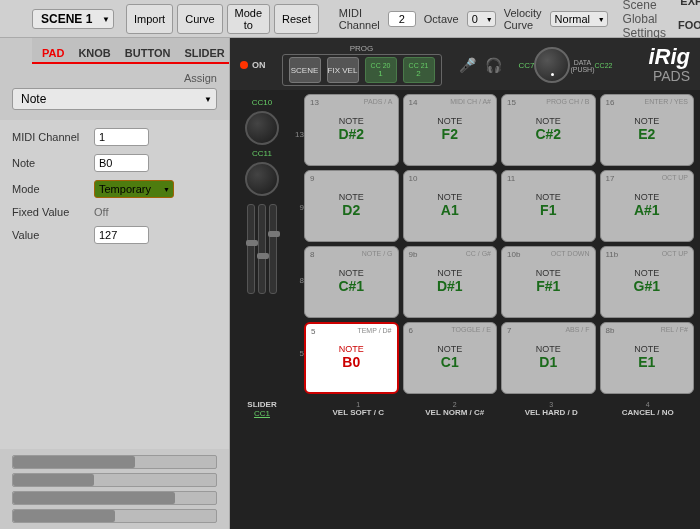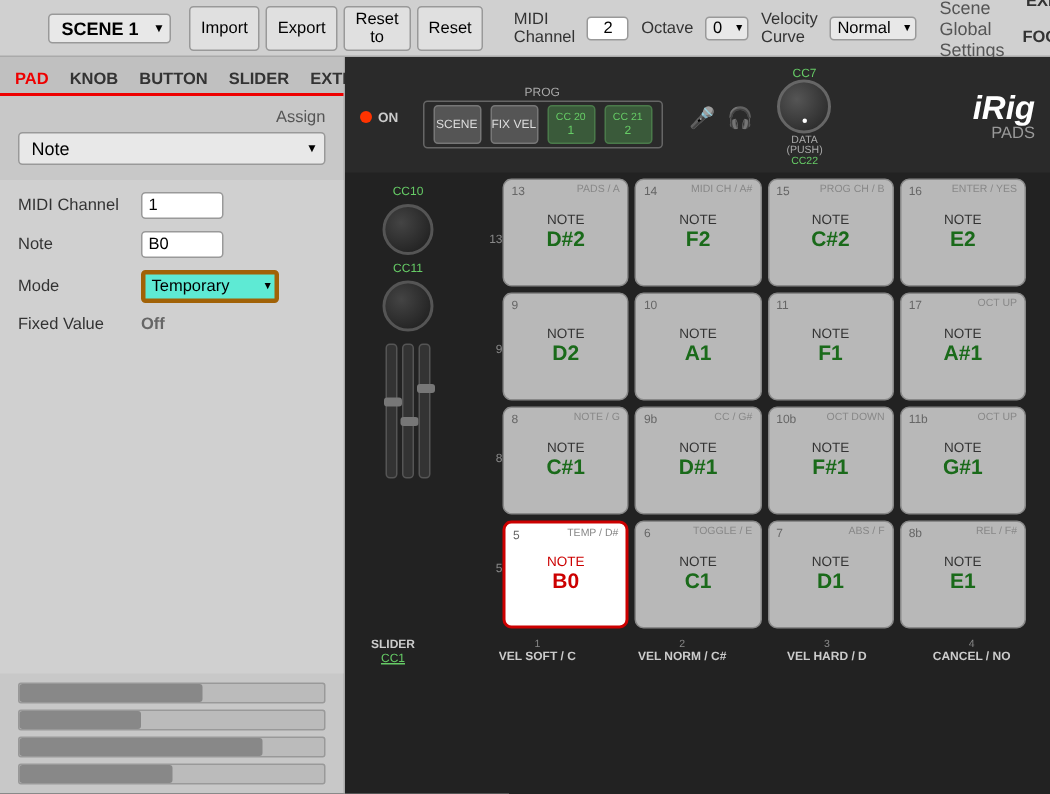--- a/index.html
+++ b/index.html
@@ -126,20 +126,21 @@
       padding: 0;
     }
 
     
     .tabs {
       display: flex;
       background: #c0c0c0;
       border-bottom: 2px solid #e00;
       padding: 6px 8px 0;
       gap: 10px;
+      margin-left: 32px;
     }
     .tab {
       font-size: 11px;
       font-weight: bold;
       padding: 3px 2px;
       cursor: pointer;
       color: #333;
     }
     .tab.active { color: #e00; border-bottom: 2px solid #e00; margin-bottom: -2px; }
 
@@ -228,41 +229,40 @@
       border: 1px solid #999;
       border-radius: 3px;
       padding: 2px 4px;
       font-size: 11px;
     }
     .param-select-wrap {
       position: relative;
       display: inline-block;
     }
     .param-select {
-      width: 92px;
-      background: #5eead4;
-      border: 3px solid #a16207;
+      width: 80px;
+      background: #4d7c0f;
+      border: 1px solid #a16207;
       border-radius: 3px;
       padding: 2px 18px 2px 4px;
       font-size: 11px;
       appearance: none;
     }
     .param-select-wrap::after {
       content: '▼';
       font-size: 7px;
       position: absolute;
       right: 4px;
       top: 50%;
       transform: translateY(-50%);
       pointer-events: none;
     }
     .param-value {
       font-size: 11px;
       color: #666;
-      font-weight: bold;
     }
 
     
     .sliders-area {
       display: flex;
       flex-direction: column;
       gap: 4px;
       padding: 6px 12px;
       height: 80px;
     }
@@ -363,29 +363,28 @@
       text-align: right;
     }
     .irig-name {
       font-size: 22px;
       font-weight: bold;
       color: white;
       font-style: italic;
       line-height: 1;
     }
     .irig-pads-label {
-      font-size: 11px;
+      font-size: 14px;
       color: #999;
       text-align: right;
     }
 
     
     .data-knob-area {
       display: flex;
-      flex-direction: column;
       align-items: center;
       margin-left: 8px;
     }
     .cc7-label { font-size: 8px; color: #66cc66; }
     .knob-circle {
       width: 36px; height: 36px;
       background: radial-gradient(circle at 35% 35%, #555, #222);
       border-radius: 50%;
       border: 2px solid #666;
       position: relative;
@@ -404,22 +403,22 @@
       font-size: 7px;
       color: #aaa;
       text-align: center;
       margin-top: 1px;
     }
     .cc22-label { font-size: 7px; color: #66cc66; }
 
     
     .irig-grid-area {
       display: flex;
-      padding: 4px 16px;
-      gap: 21px;
+      padding: 4px 6px;
+      gap: 0;
     }
 
     
     .left-controls {
       display: flex;
       flex-direction: column;
       align-items: center;
       width: 52px;
       gap: 4px;
       padding-top: 4px;
@@ -559,22 +558,22 @@
 <div class="top-bar">
   <div class="scene-select">
     <div class="scene-dropdown-wrap">
       <select class="scene-dropdown">
         <option>SCENE 1</option>
       </select>
     </div>
   </div>
   <div class="top-buttons">
     <button class="top-btn">Import</button>
-    <button class="top-btn">Export</button>
-    <button class="top-btn">Reset to</button>
+    <button class="top-btn">Curve</button>
+    <button class="top-btn">Mode to</button>
     <button class="top-btn">Reset</button>
   </div>
   <div class="midi-settings">
     <span class="midi-label">MIDI Channel</span>
     <input class="small-input" value="2" style="">
     <span class="midi-label">Octave</span>
     <div class="small-select-wrap">
       <select class="small-select">
         <option>0</option>
       </select>
@@ -630,20 +629,24 @@
         <div class="param-select-wrap">
           <select class="param-select">
             <option>Temporary</option>
           </select>
         </div>
       </div>
       <div class="param-row">
         <span class="param-label">Fixed Value</span>
         <span class="param-value">Off</span>
       </div>
+      <div class="param-row">
+        <span class="param-label">Value</span>
+        <input class="param-input" value="127" style="">
+      </div>
     </div>
 
     <div class="sliders-area">
       <div class="slider-track">
           <div class="slider-fill" style="width:60%"></div>
         </div>
       <div class="slider-track">
           <div class="slider-fill" style="width:40%"></div>
         </div>
       <div class="slider-track">

